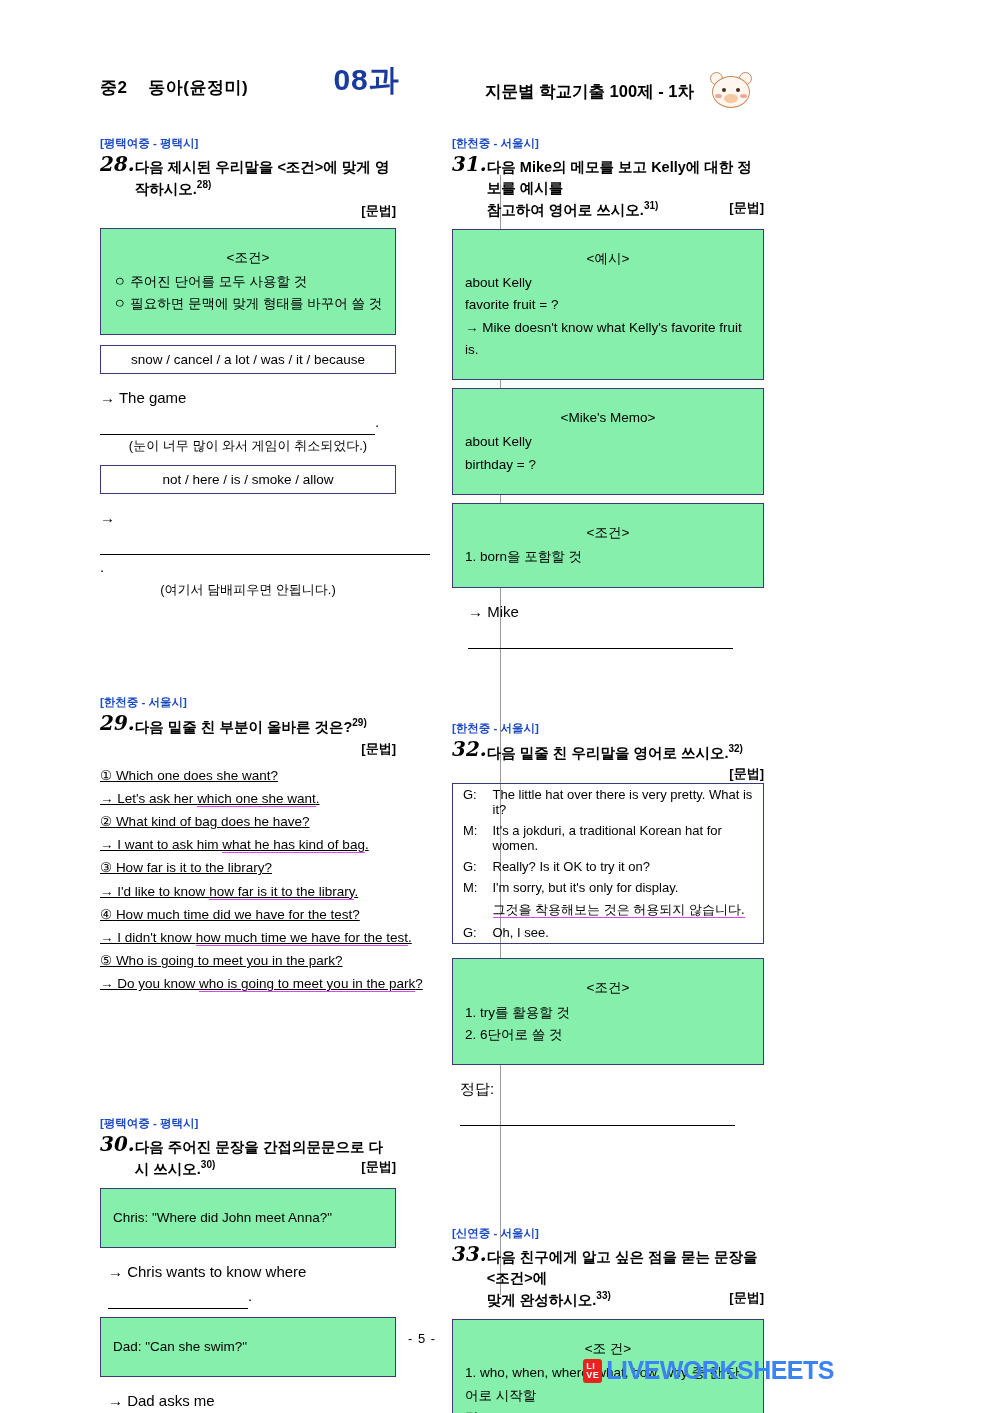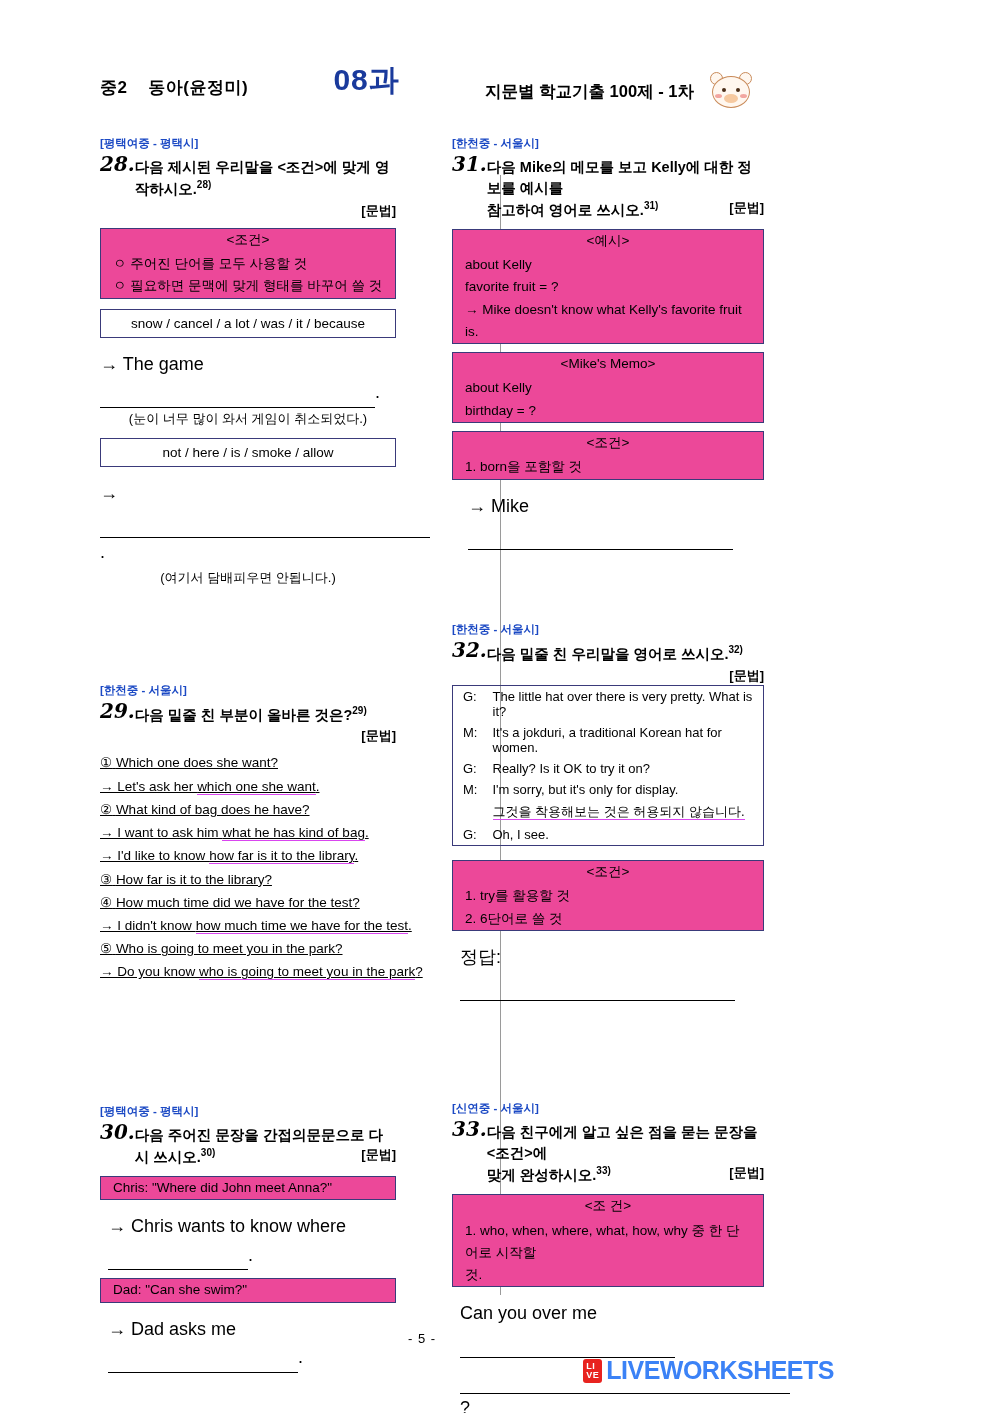--- a/index.html
+++ b/index.html
@@ -144,37 +144,37 @@
   }
   .grammar-inline {
     float: right;
     font-size: 13px;
     font-weight: bold;
   }
 
   
   .box {
     border: 1px solid #3a3a7a;
-    padding: 0 12px;
+    padding: 18px 12px;
     font-size: 13.5px;
     line-height: 1.65;
     margin: 8px 0;
-    background: #ec4899;
+    background: #86efac;
   }
   .box .bt { text-align: center; margin-bottom: 2px; }
   .cond-line { white-space: pre; }
   .words {
     border: 1px solid #3a3a7a;
     text-align: center;
     font-size: 13.5px;
     padding: 6px 10px;
     margin: 10px 0;
   }
   .answer-line {
-    font-size: 18px;
+    font-size: 15px;
     margin: 12px 0 2px 0;
     line-height: 1.6;
   }
   .blank { border-bottom: 1px solid #000; display: inline-block; }
   .ko-hint { text-align: center; font-size: 13px; margin-top: 2px; }
 
   .choices { font-size: 13.5px; line-height: 1.72; margin-top: 6px; }
   .choices div { white-space: nowrap; text-decoration: underline; }
   .u { border-bottom: 1px solid #d946ef; }
 
@@ -303,25 +303,25 @@
             <span>→ Let's ask her </span><span class="u">which one she want</span><span>.</span>
           </div>
           <div>
             <span>②</span>
             <span>What kind of bag does he have?</span>
           </div>
           <div>
             <span>→ I want to ask him </span><span class="u">what he has kind of bag</span><span>.</span>
           </div>
           <div>
-            <span>→ I'd like to know </span><span class="u">how far is it to the library</span><span>.</span>
-          </div>
-          <div>
             <span>③</span>
             <span>How far is it to the library?</span>
+          </div>
+          <div>
+            <span>→ I'd like to know </span><span class="u">how far is it to the library</span><span>.</span>
           </div>
           <div>
             <span>④</span>
             <span>How much time did we have for the test?</span>
           </div>
           <div>
             <span>→ I didn't know </span><span class="u">how much time we have for the test</span><span>.</span>
           </div>
           <div>
             <span>⑤</span>

